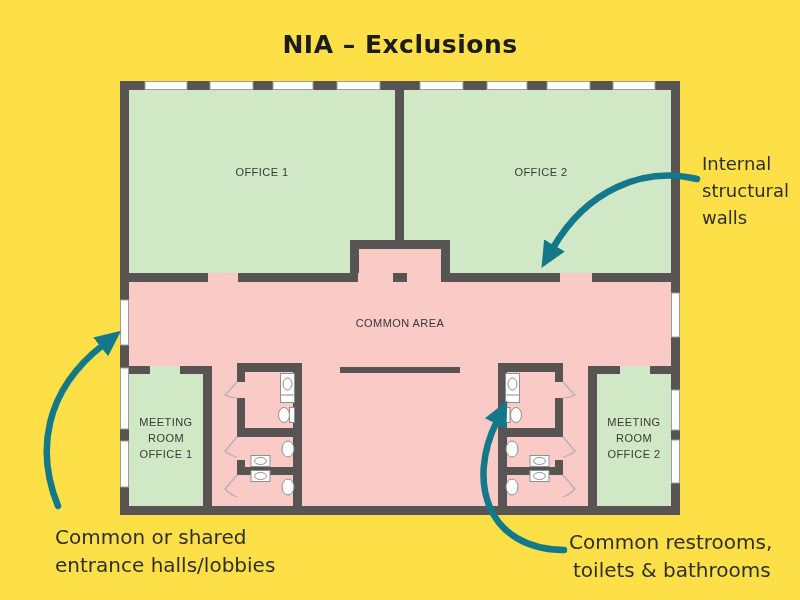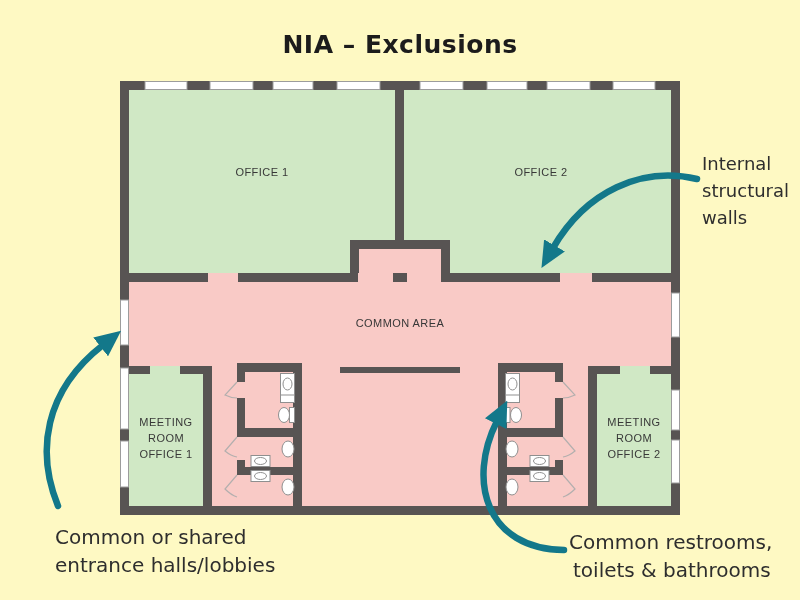--- a/index.html
+++ b/index.html
@@ -1,16 +1,16 @@
 <!DOCTYPE html>
 <html><head>
 <meta charset="utf-8">
 <style>
   html,body{margin:0;padding:0;background:#ffffff;}
-  .stage{position:relative;width:800px;height:600px;background:#fef9c3;overflow:hidden;
+  .stage{position:relative;width:800px;height:600px;background:#fde047;overflow:hidden;
          font-family:"Liberation Sans",sans-serif;}
   svg{position:absolute;left:0;top:0;}
   text{fill:#3a3a3a;}
   .title{font-family:"DejaVu Sans","Liberation Sans",sans-serif;font-size:25px;font-weight:600;
          fill:#1c1c1c;letter-spacing:.5px;}
   .room-label{font-size:11px;letter-spacing:.45px;fill:#383838;}
   .ann{font-family:"DejaVu Sans","Liberation Sans",sans-serif;fill:#2e2e2e;}
   .ann-sm{font-size:18px;}
   .ann-lg{font-size:20px;}
   .window{fill:#ffffff;stroke:#9c9c9c;stroke-width:1;}

